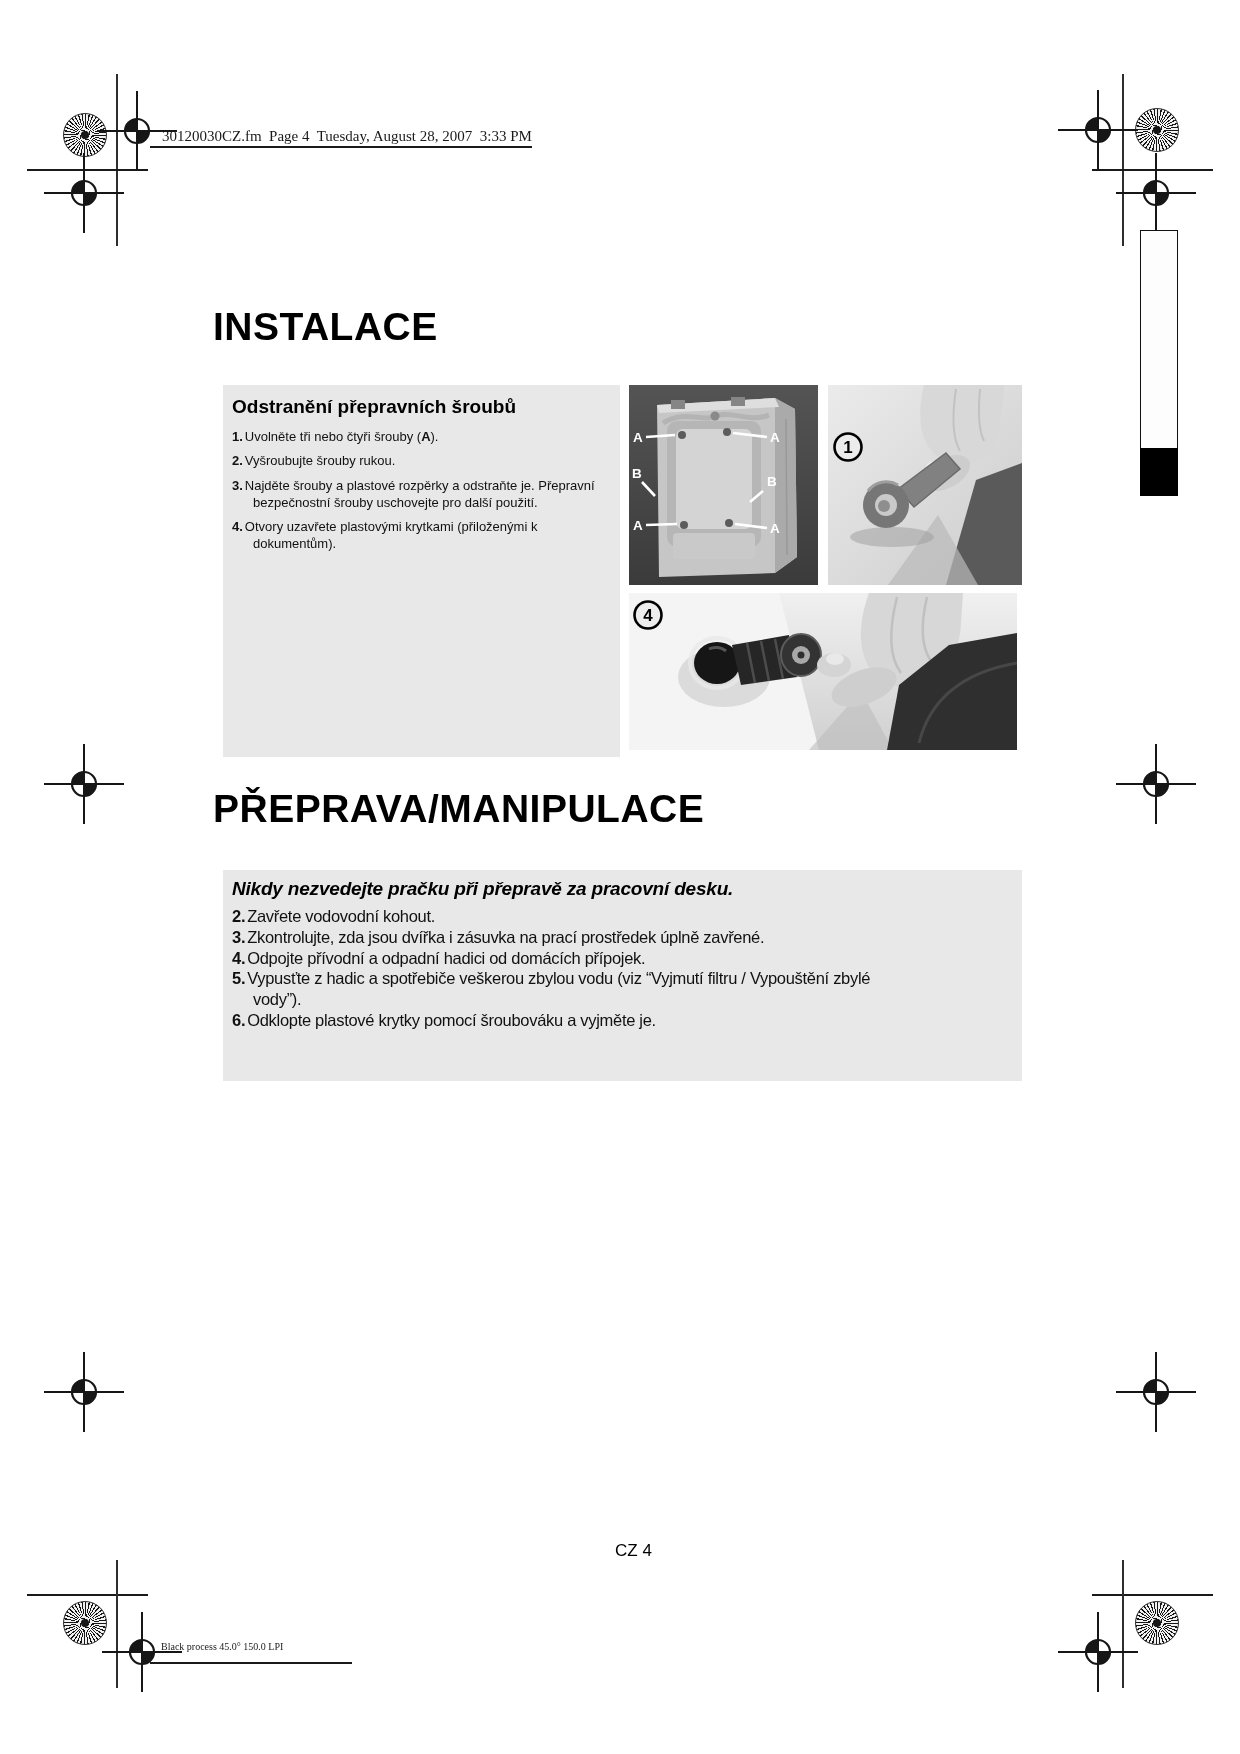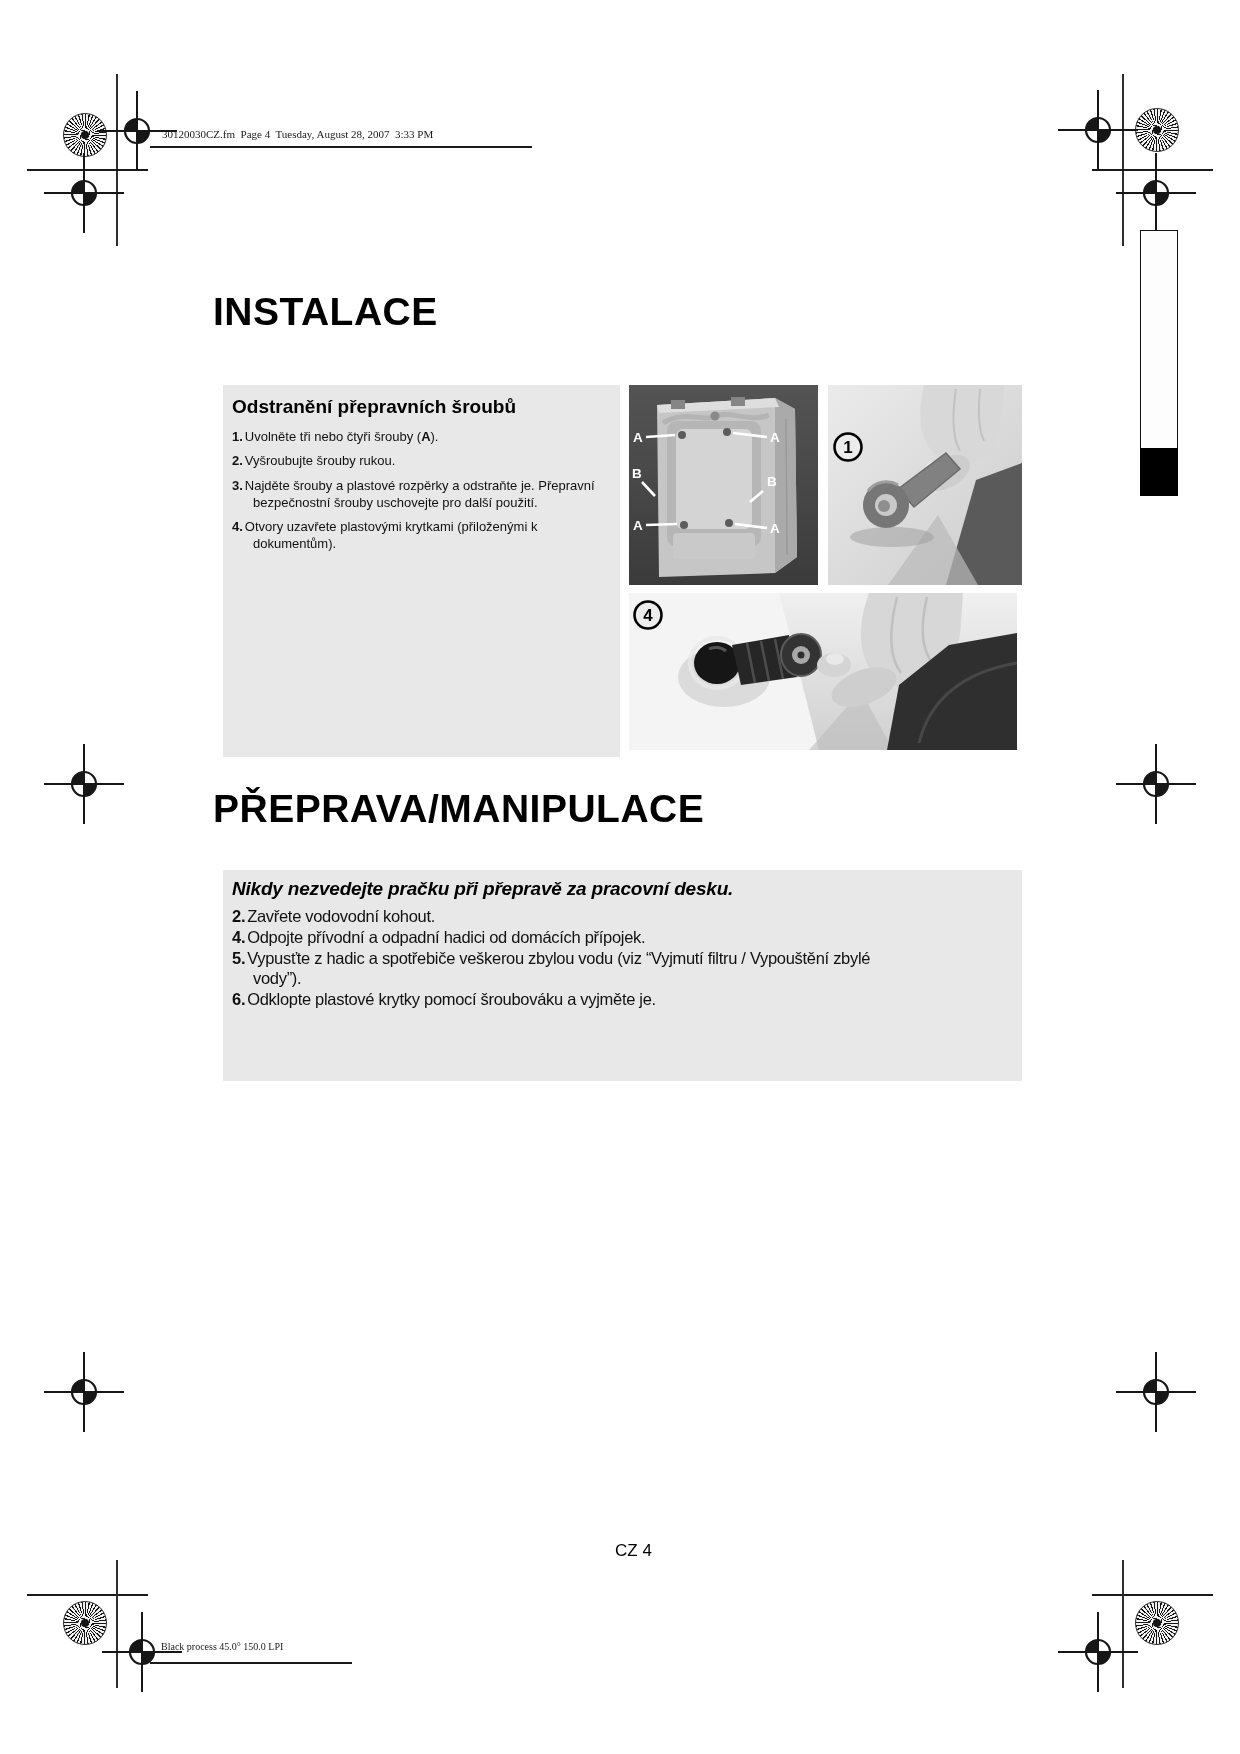--- a/index.html
+++ b/index.html
@@ -1,20 +1,20 @@
 <!DOCTYPE html>
 <html><head>
 <meta charset="utf-8">
 <style>
   html,body{margin:0;padding:0;background:#fff;}
   #page{position:relative;width:1240px;height:1754px;background:#ffffff;overflow:hidden;
         font-family:"Liberation Sans",sans-serif;color:#111;}
   .abs{position:absolute;}
   
-  .printtext{font-family:"Liberation Serif",serif;font-size:11px;color:#1a1a1a;white-space:pre;}
+  .printtext{font-family:"Liberation Serif",serif;font-size:15px;color:#1a1a1a;white-space:pre;}
   .rule{background:#1a1a1a;height:1.5px;}
   .vline{width:1.5px;background:#2e2e2e;}
   
   .starburst{width:42px;height:42px;border-radius:50%;background-color:#777;
      background-image:repeating-conic-gradient(#161616 0deg 4deg,#f2f2f2 4deg 10deg);
      border:1px solid #333;}
   .starburst::after{content:"";position:absolute;left:17px;top:17px;width:8px;height:8px;
      border-radius:50%;background:#161616;}
   
   .cross{width:80px;height:80px;}
@@ -126,21 +126,21 @@
   <div class="abs starburst" style="left:1135px;top:1601px;"></div>
   <div class="abs vline" style="left:1122px;top:1560px;height:128px;"></div>
   <svg class="abs cross" style="left:1058px;top:1612px;" viewBox="0 0 80 80">
     <line x1="40" y1="0" x2="40" y2="80" stroke="#161616" stroke-width="2"></line>
     <line x1="0" y1="40" x2="80" y2="40" stroke="#161616" stroke-width="2"></line>
     <circle cx="40" cy="40" r="12" fill="none" stroke="#161616" stroke-width="2.2"></circle>
     <path d="M28,40 A12,12 0 0 1 40,28 L40,40 Z" fill="#161616"></path>
     <path d="M52,40 A12,12 0 0 1 40,52 L40,40 Z" fill="#161616"></path>
   </svg>
 
-  <div class="abs h1" style="left:213px;top:292px;">INSTALACE</div>
+  <div class="abs h1" style="left:213px;top:307px;">INSTALACE</div>
 
   <div class="abs graybox" style="left:223px;top:385px;width:397px;height:372px;padding:6px 8px 0 9px;">
     <div class="box-head">Odstranění přepravních šroubů</div>
     <div class="li"><span class="num">1.</span><span>Uvolněte tři nebo čtyři šrouby (</span><b>A</b><span>).</span></div>
     <div class="li"><span class="num">2.</span><span>Vyšroubujte šrouby rukou.</span></div>
     <div class="li"><span class="num">3.</span><span>Najděte šrouby a plastové rozpěrky a odstraňte je. Přepravní bezpečnostní šrouby uschovejte pro další použití.</span></div>
     <div class="li"><span class="num">4.</span><span>Otvory uzavřete plastovými krytkami (přiloženými k dokumentům).</span></div>
   </div>
 
   <svg class="abs fig" style="left:629px;top:385px;" width="189" height="200" viewBox="0 0 189 200">
@@ -237,20 +237,21 @@
     <circle cx="19" cy="22" r="13.5" fill="#ededed" stroke="#000" stroke-width="2.6"></circle>
     <text class="badge-txt" x="19" y="28" text-anchor="middle">4</text>
   </svg>
 
   <div class="abs h1" style="left:213px;top:789px;">PŘEPRAVA/MANIPULACE</div>
 
   <div class="abs graybox box2" style="left:223px;top:870px;width:799px;height:211px;padding:6px 10px 0 9px;">
     <div class="box-head">Nikdy nezvedejte pračku při přepravě za pracovní desku.</div>
     <div style="width:690px;">
       <div class="li"><span class="num">2.</span><span>Zavřete vodovodní kohout.</span></div>
+      <div class="li"><span class="num">3.</span><span>Zkontrolujte, zda jsou dvířka i zásuvka na prací prostředek úplně zavřené.</span></div>
       <div class="li"><span class="num">4.</span><span>Odpojte přívodní a odpadní hadici od domácích přípojek.</span></div>
       <div class="li"><span class="num">5.</span><span>Vypusťte z hadic a spotřebiče veškerou zbylou vodu (viz “Vyjmutí filtru / Vypouštění zbylé vody”).</span></div>
       <div class="li"><span class="num">6.</span><span>Odklopte plastové krytky pomocí šroubováku a vyjměte je.</span></div>
     </div>
   </div>
 
   <div class="abs footer-page" style="left:0;right:0;top:1541px;padding-left:27px;">CZ 4</div>
 
   <div class="abs printtext" style="left:161px;top:1641px;font-size:10px;">Black process 45.0° 150.0 LPI</div>
   <div class="abs rule" style="left:150px;top:1662px;width:202px;"></div>

